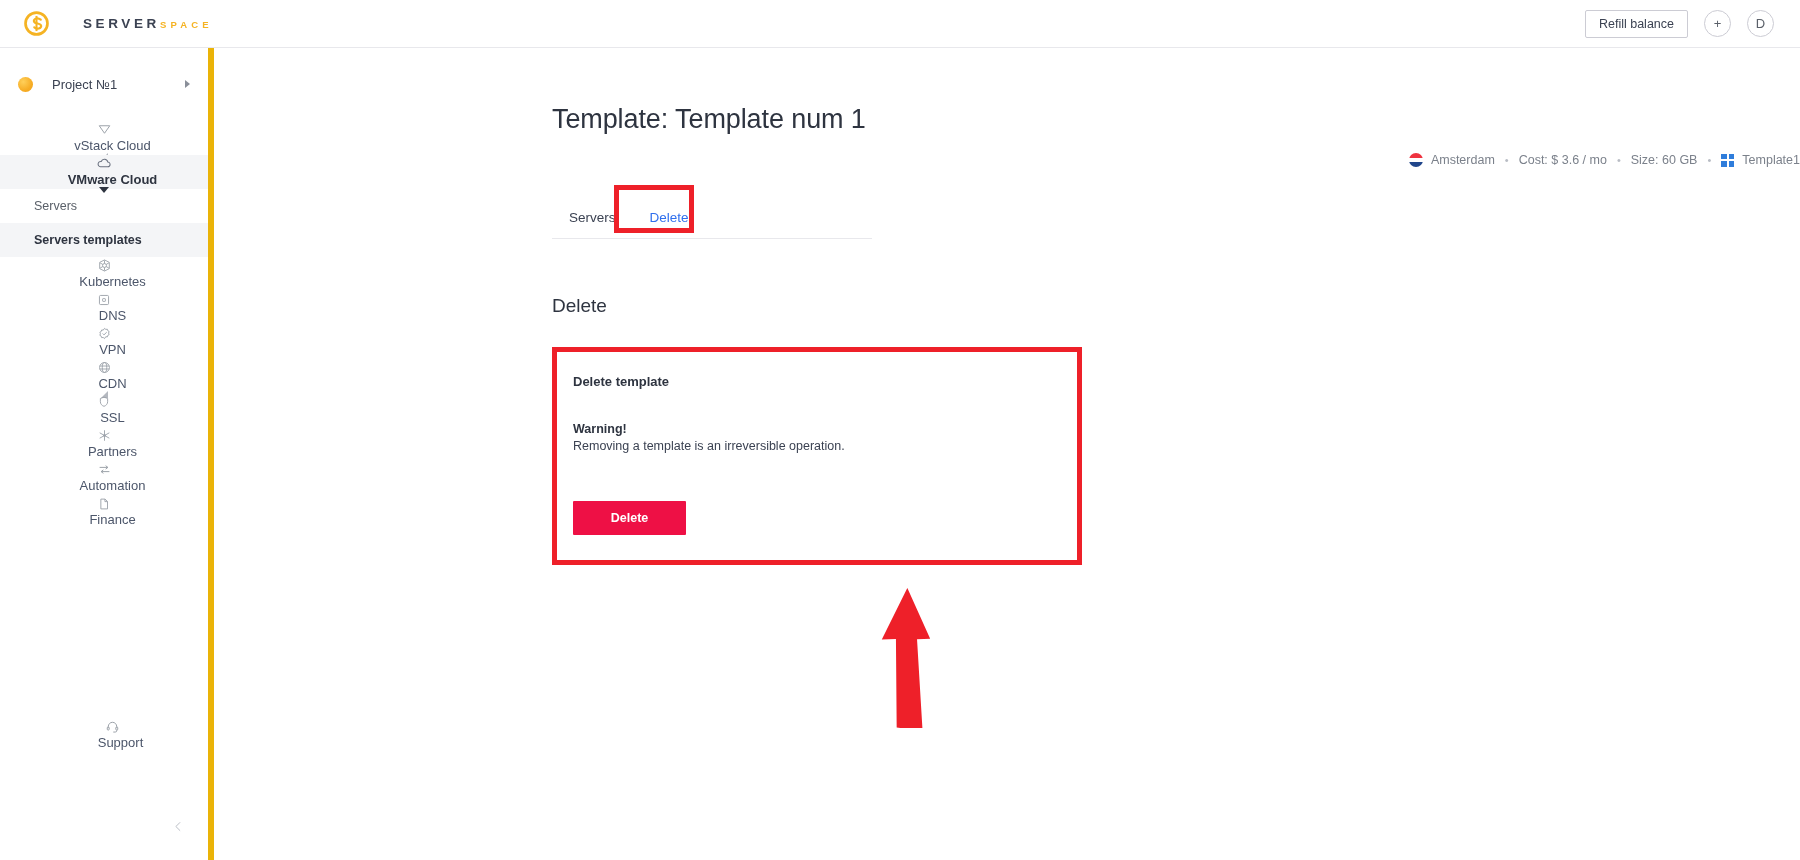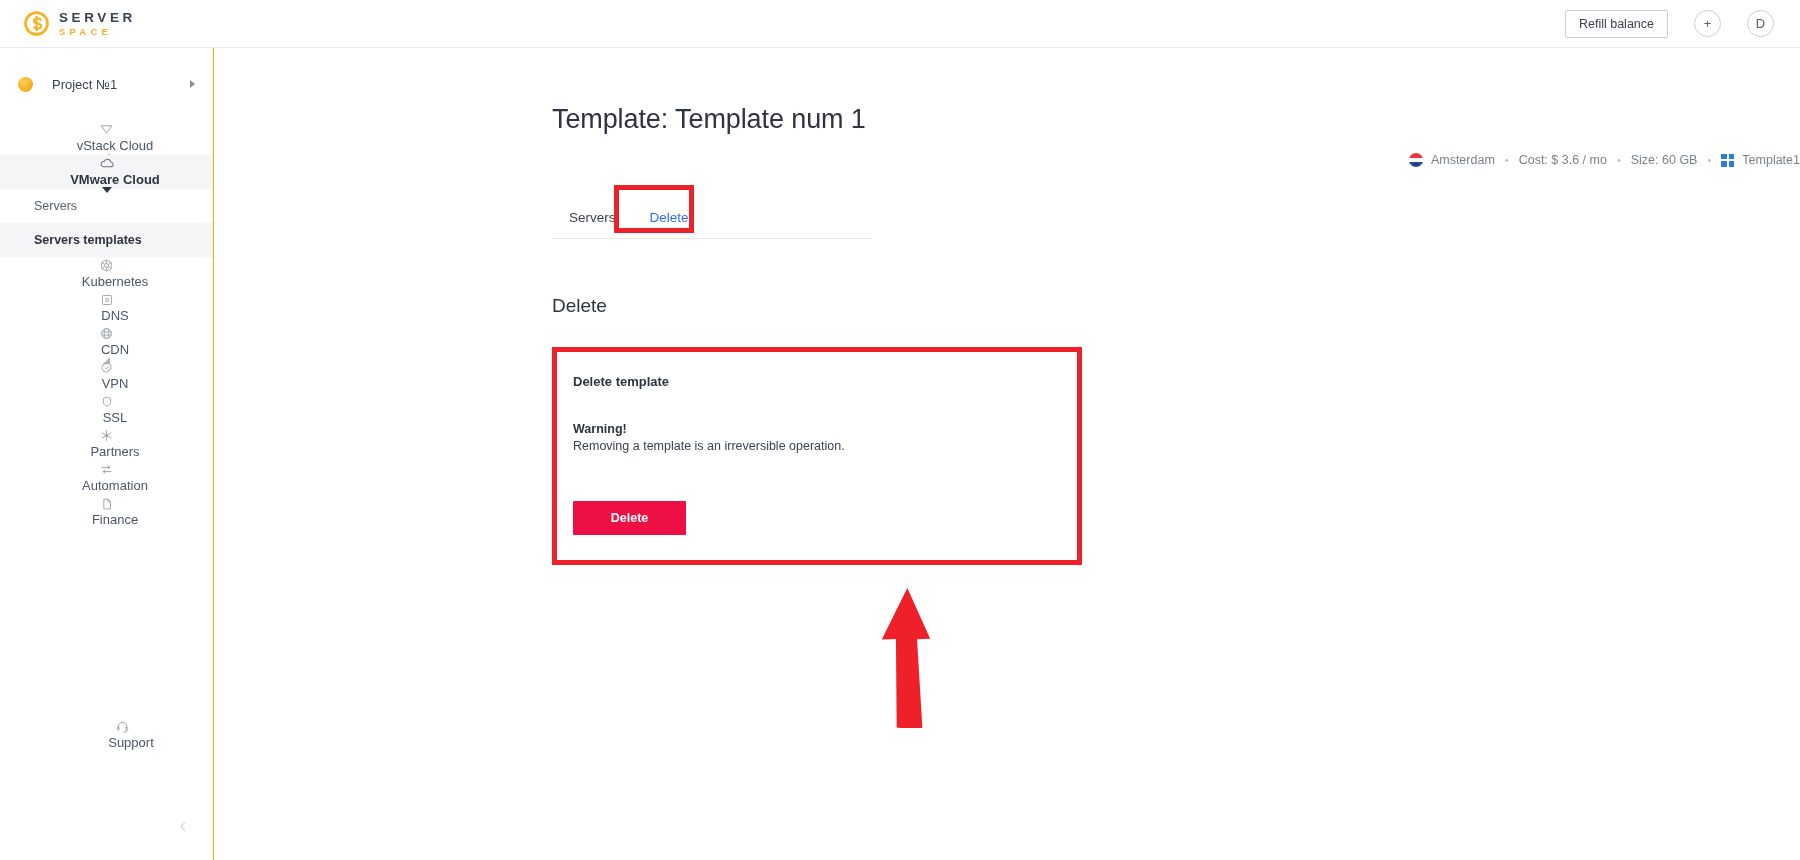--- a/index.html
+++ b/index.html
@@ -13,47 +13,47 @@
   .app { position: relative; width: 1800px; height: 860px; }
 
   
   .header {
     position: absolute; top: 0; left: 0; width: 1800px; height: 48px;
     background: #fff; border-bottom: 1px solid #e8e8ec;
     display: flex; align-items: center; justify-content: space-between;
   }
   .logo-wrap { display: flex; align-items: center; gap: 9px; padding-left: 23px; }
   .logo-mark { width: 27px; height: 27px; flex: 0 0 27px; }
-  .logo-text { display: flex; flex-direction: column; justify-content: flex-start; line-height: 1; }
+  .logo-text { display: flex; flex-direction: row; justify-content: flex-start; line-height: 1; margin-left: 24px; }
   .logo-line1 {
     font-size: 13.5px; font-weight: 700; letter-spacing: 3.6px;
     color: #3b4252;
   }
   .logo-line2 {
     font-size: 9.5px; font-weight: 700; letter-spacing: 4.2px;
     color: #f5b323; margin-top: 3px;
   }
-  .header-right { display: flex; align-items: center; gap: 26px; padding-right: 26px; }
+  .header-right { display: flex; align-items: center; gap: 16px; padding-right: 26px; }
   .refill-btn {
     height: 28px; padding: 0 13px;
     border: 1px solid #ccccd4; border-radius: 2px; background: #fff;
     font-size: 12.5px; color: #3b4252; font-family: inherit;
     display: flex; align-items: center; cursor: pointer;
   }
   .circle-btn {
     width: 27px; height: 27px; border-radius: 50%;
     border: 1px solid #ccccd4; background: #fff;
     display: flex; align-items: center; justify-content: center;
     font-size: 13px; color: #5a6069; cursor: pointer; font-family: inherit;
   }
 
   
   .sidebar {
     position: absolute; top: 48px; left: 0; width: 214px; height: 812px;
-    background: #fff; border-right: 1px solid #eab308;
+    background: #fff; border-right: 6px solid #eab308;
   }
   .project-row {
     display: flex; align-items: center; height: 34px;
     margin-top: 19px; padding: 0 18px 0 18px; cursor: pointer;
   }
   .project-dot {
     width: 15px; height: 15px; border-radius: 50%;
     background: radial-gradient(circle at 35% 32%, #ffd05a 0%, #f7ad25 60%, #eda11c 100%);
     flex: 0 0 15px;
   }
@@ -89,21 +89,21 @@
   .nav-item.expanded { background: #f4f5f7; }
   .nav-item.expanded .label { color: #2e3440; font-weight: 600; }
   .nav-item.expanded .icon { color: #6b7280; }
   .sub-item {
     display: flex; align-items: center; height: 34px;
     padding-left: 34px; cursor: pointer;
   }
   .sub-item .label { font-size: 12.5px; color: #5a6069; }
   .sub-item.active { background: #f4f5f7; }
   .sub-item.active .label { color: #2e3440; font-weight: 600; }
-  .bottom-nav { position: absolute; bottom: 108px; left: 16px; width: 100%; }
+  .bottom-nav { position: absolute; bottom: 108px; left: 8px; width: 100%; }
   .collapse-btn {
     position: absolute; bottom: 22px; right: 19px;
     width: 22px; height: 22px; cursor: pointer;
     display: flex; align-items: center; justify-content: center;
     color: #b8bcc4; font-size: 15px;
   }
 
   
   .main { position: absolute; top: 48px; left: 214px; width: 1586px; height: 812px; background: #fff; }
   .content { padding: 56px 0 0 338px; }
@@ -256,37 +256,37 @@
             <rect x="3.5" y="3.5" width="13" height="13" rx="1.6"></rect>
               <rect x="8" y="8" width="4" height="4" rx="0.8"></rect>
           </svg>
         </span>
         <span class="label">DNS</span>
       </div>
 
       <div class="nav-item">
         <span class="icon">
           <svg viewBox="0 0 20 20" width="15" height="15" fill="none" stroke="currentColor" stroke-width="1.2">
+            <path d="M10 3.2l1.7 1.3 2.1-.2.6 2 1.8 1.1-.8 2 .8 2-1.8 1.1-.6 2-2.1-.2L10 16.8l-1.7-1.5-2.1.2-.6-2-1.8-1.1.8-2-.8-2 1.8-1.1.6-2 2.1.2z"></path>
+            <path d="M7.5 10l1.8 1.8L13 8.2"></path>
+          </svg>
+        </span>
+        <span class="label">VPN</span>
+      </div>
+
+      <div class="nav-item">
+        <span class="icon">
+          <svg viewBox="0 0 20 20" width="15" height="15" fill="none" stroke="currentColor" stroke-width="1.2">
             <circle cx="10" cy="10" r="6.6"></circle>
               <ellipse cx="10" cy="10" rx="3" ry="6.6"></ellipse>
             <path d="M3.6 8h12.8M3.6 12h12.8"></path>
           </svg>
         </span>
         <span class="label">CDN</span>
         <span class="tri-corner"></span>
-      </div>
-
-      <div class="nav-item">
-        <span class="icon">
-          <svg viewBox="0 0 20 20" width="15" height="15" fill="none" stroke="currentColor" stroke-width="1.2">
-            <path d="M10 3.2l1.7 1.3 2.1-.2.6 2 1.8 1.1-.8 2 .8 2-1.8 1.1-.6 2-2.1-.2L10 16.8l-1.7-1.5-2.1.2-.6-2-1.8-1.1.8-2-.8-2 1.8-1.1.6-2 2.1.2z"></path>
-            <path d="M7.5 10l1.8 1.8L13 8.2"></path>
-          </svg>
-        </span>
-        <span class="label">VPN</span>
       </div>
 
       <div class="nav-item">
         <span class="icon">
           <svg viewBox="0 0 20 20" width="14" height="14" fill="none" stroke="currentColor" stroke-width="1.3">
             <path d="M10 3l5.2 2v4.6c0 3.2-2.2 5.6-5.2 6.6-3-1-5.2-3.4-5.2-6.6V5z"></path>
           </svg>
         </span>
         <span class="label">SSL</span>
       </div>

